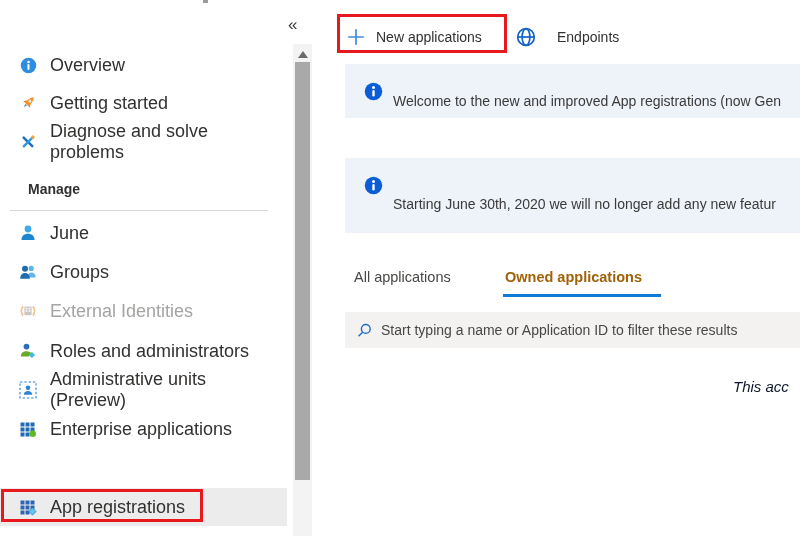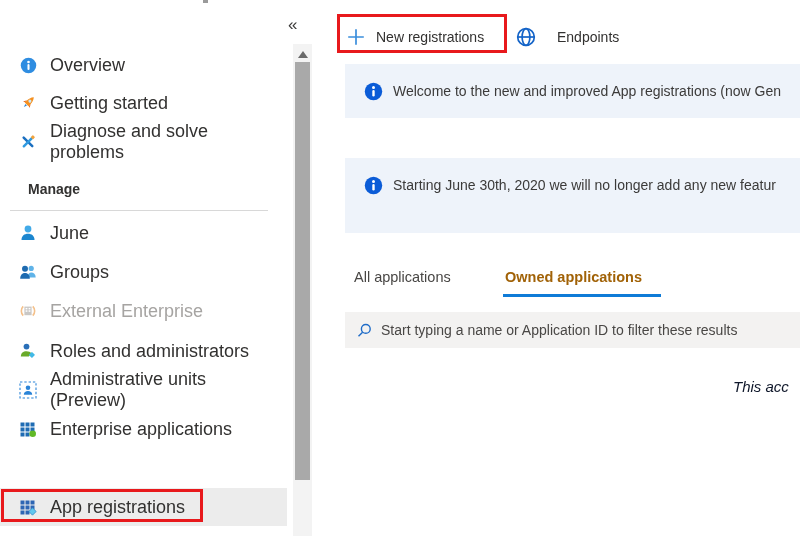--- a/index.html
+++ b/index.html
@@ -32,21 +32,21 @@
   .tb-btn { position:absolute; top:23px; height:28px; display:flex; align-items:center; gap:10px;
             font-size:14px; color:#323130; cursor:pointer; white-space:nowrap; }
   .tb-new { left:346px; }  .tb-endpoints { left:515px;gap:20px; }  .tb-trouble { left:636px; }
 
   
   .banner { position:absolute; left:345px; width:470px; background:#eef3fa; overflow:hidden; white-space:nowrap; }
   .banner-1 { top:64px; height:54px; display:flex; align-items:center; }
   .banner-2 { top:158px; height:75px; display:flex; align-items:flex-start; padding-top:17px; }
   .banner .b-ic { flex:0 0 19px; margin-left:19px; margin-right:10px; display:flex; }
   .banner-2 .b-ic { margin-top:1px; }
-  .banner .b-text { font-size:14px; color:#3b3a39; }
+  .banner .b-text { font-size:14px; color:#3b3a39;margin-top:19px; }
   .banner-2 .b-text div { line-height:20px; }
 
   
   .tab { position:absolute; top:269px; font-size:14.5px; cursor:pointer; white-space:nowrap; }
   .tab-all { left:354px; color:#484644; }
   .tab-owned { left:505px; color:#a16207; font-weight:700; }
   .tab-underline { position:absolute; left:503px; top:294px; width:158px; height:3px; background:#0f7bd7; }
 
   
   .search-box { position:absolute; left:345px; top:312px; width:470px; height:36px; background:#f3f2f1;
@@ -135,21 +135,21 @@
           <path d="M13.8 4.4 A6.6 6.6 0 0 1 13.8 13.6" fill="none" stroke="#f4c08a" stroke-width="1.6"></path>
           <rect x="5.4" y="4.6" width="7.2" height="8.6" fill="#c9c7c5"></rect>
           <g fill="#ffffff">
             <rect x="6.6" y="5.9" width="1.8" height="1.5"></rect>
             <rect x="9.6" y="5.9" width="1.8" height="1.5"></rect>
             <rect x="6.6" y="8.3" width="1.8" height="1.5"></rect>
             <rect x="9.6" y="8.3" width="1.8" height="1.5"></rect>
           </g>
         </svg>
     </span>
-    <span class="lbl">External Enterprise</span>
+    <span class="lbl">External Identities</span>
   </div>
 
   <div class="nav-item" style="top:332px">
     <span class="ic">
       <svg width="18" height="18" viewBox="0 0 18 18">
           <circle cx="7.5" cy="4.6" r="2.9" fill="#2a6fb8"></circle>
           <path d="M1.8 14.6 C1.8 11 4.3 9.2 7.5 9.2 C9.6 9.2 11.5 10 12.5 11.5 L9.8 14.6 Z" fill="#6aaa2a"></path>
           <rect x="10.7" y="10.7" width="4.4" height="4.4" rx="0.5" fill="#41b9e6" transform="rotate(45 12.9 12.9)"></rect>
         </svg>
     </span>
@@ -215,21 +215,21 @@
       <span class="tri"></span>
     </div>
   <div class="sb-thumb"></div>
 
   <div class="tb-btn tb-new">
     <span style="display:flex">
       <svg width="20" height="20" viewBox="0 0 20 20">
           <path d="M10 2.2 V17.8 M2.2 10 H17.8" stroke="#3b8edc" stroke-width="1.7" fill="none"></path>
         </svg>
     </span>
-    <span>New registrations</span>
+    <span>New applications</span>
   </div>
 
   <div class="tb-btn tb-endpoints">
     <span style="display:flex">
       <svg width="22" height="22" viewBox="0 0 22 22">
           <g fill="none" stroke="#1464c8" stroke-width="1.7">
             <circle cx="11" cy="11" r="8.3"></circle>
             <ellipse cx="11" cy="11" rx="3.9" ry="8.3"></ellipse>
             <line x1="2.7" y1="11" x2="19.3" y2="11"></line>
           </g>

